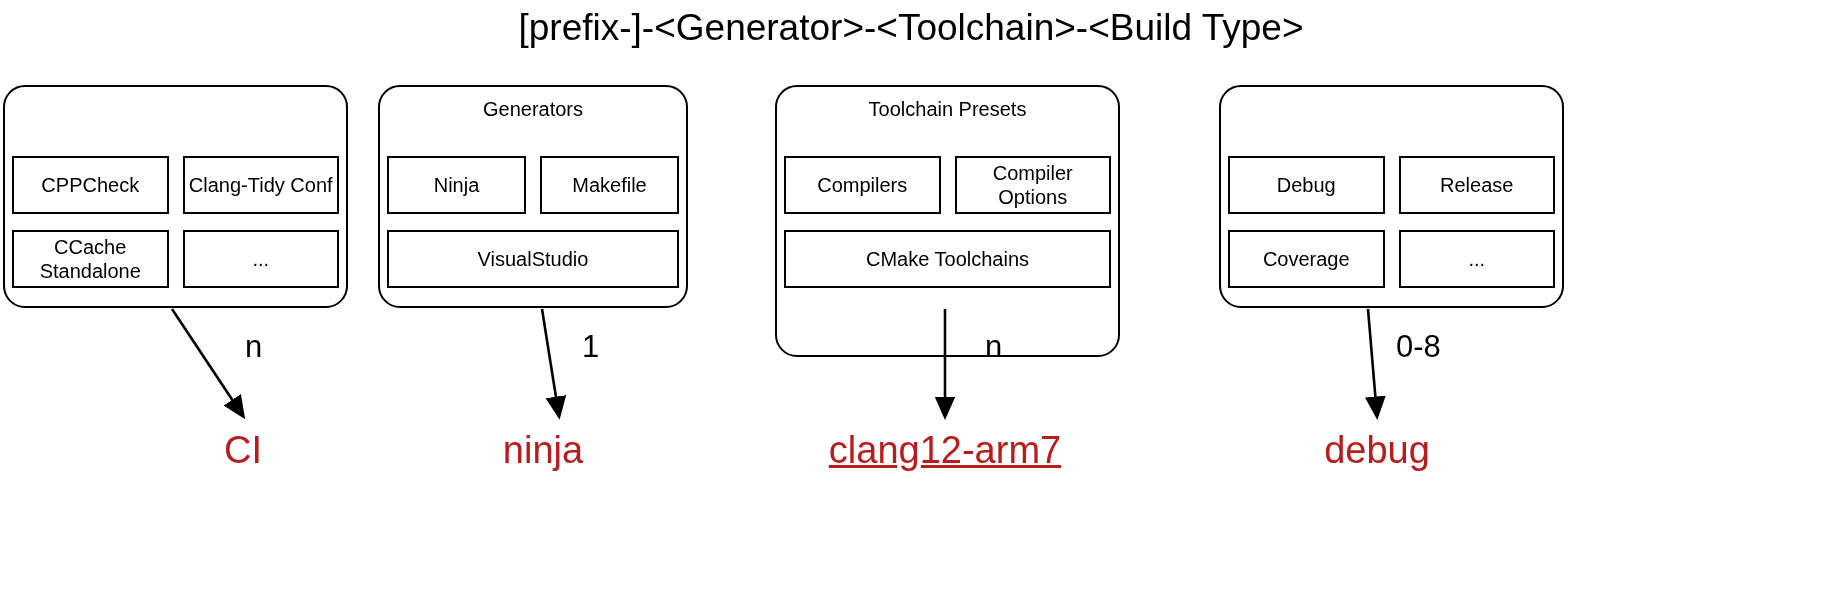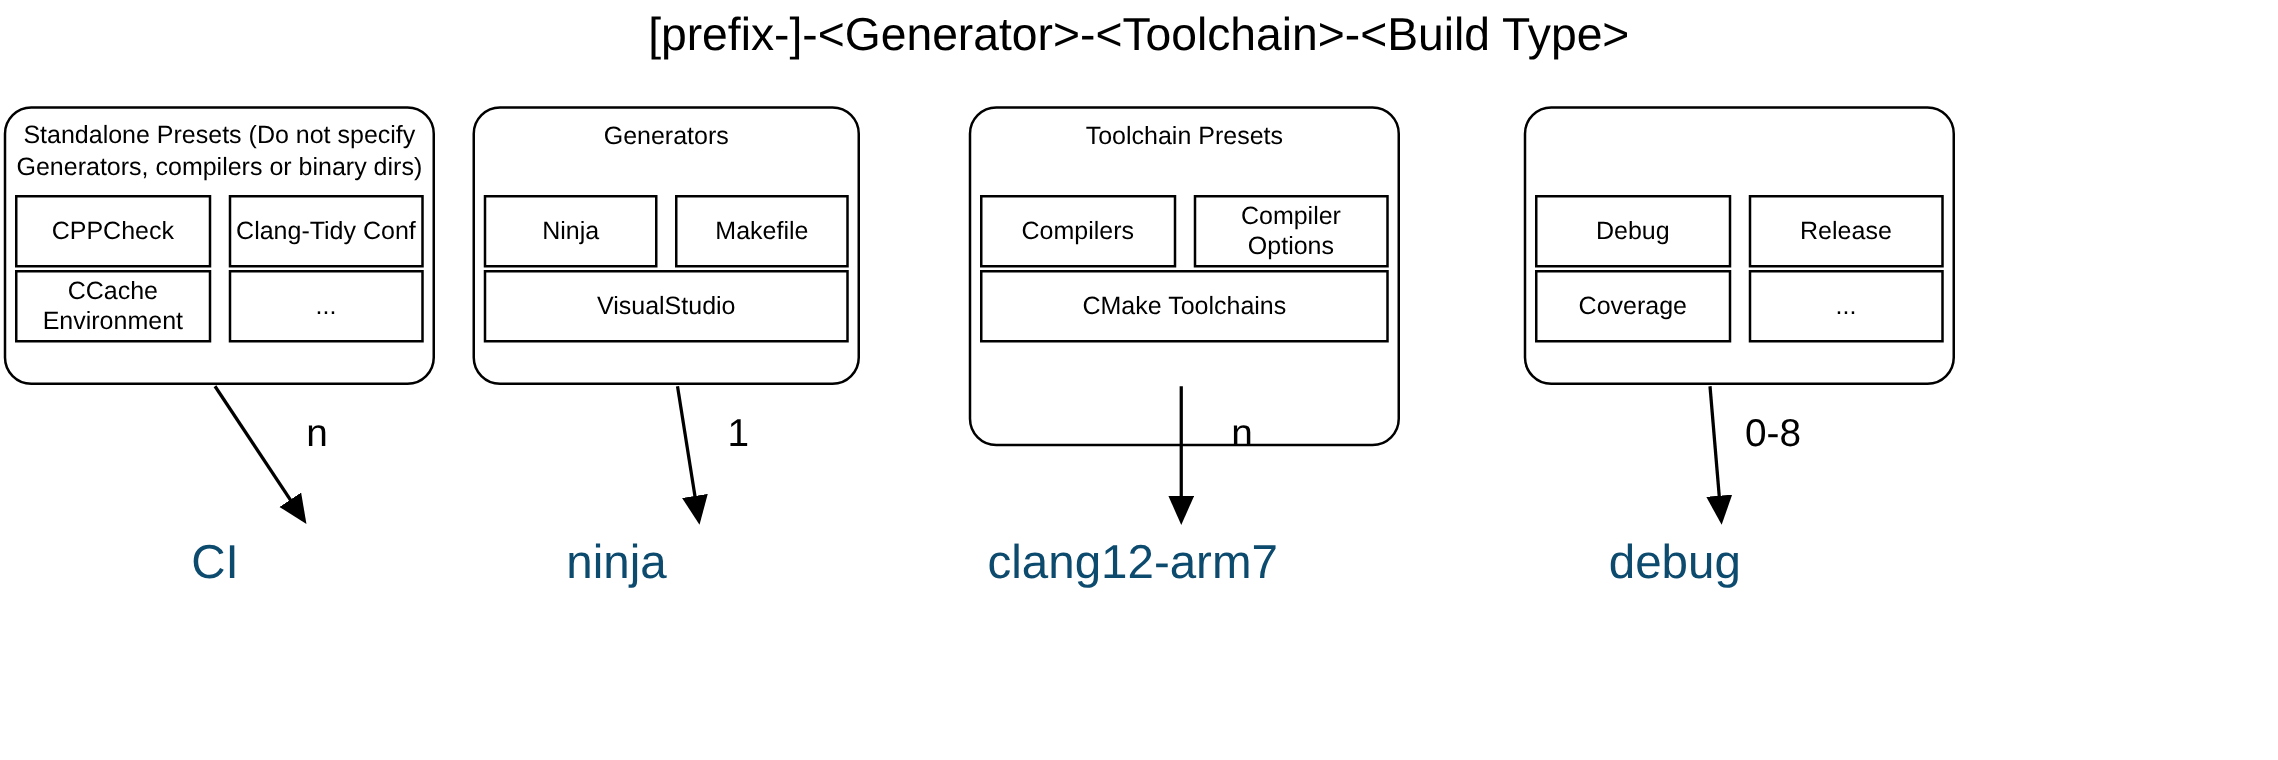--- a/index.html
+++ b/index.html
@@ -55,21 +55,21 @@
     line-height: 26px;
   }
   .cells {
     position: absolute;
     left: 0;
     right: 0;
     box-sizing: border-box;
     display: flex;
     flex-wrap: wrap;
     padding: 0 7px;
-    gap: 2px 14px;
+    gap: 16px 14px;
   }
   .cell {
     box-sizing: border-box;
     border: 2px solid #000000;
     background: #ffffff;
     height: 58px;
     flex: 1 1 calc(50% - 7px);
     display: flex;
     align-items: center;
     justify-content: center;
@@ -98,37 +98,37 @@
     color: #000000;
     text-align: left;
     white-space: nowrap;
   }
 
   
   .result {
     position: absolute;
     font-size: 38px;
     line-height: 44px;
-    color: #0c4a6e;
+    color: #b91c1c;
+    text-align: center;
     white-space: nowrap;
   }
 </style>
 </head>
 <body>
 
 <div id="canvas">
 
   <div id="diagram-title">[prefix-]-&lt;Generator&gt;-&lt;Toolchain&gt;-&lt;Build Type&gt;</div>
 
   <div class="group" style="left:3px; top:85px; width:345px; height:223px;">
-    <div class="group-title two-line">Standalone Presets (Do not specify Generators, compilers or binary dirs)</div>
     <div class="cells" style="top:69px;">
       <div class="cell">CPPCheck</div>
       <div class="cell">Clang-Tidy Conf</div>
-      <div class="cell">CCache Environment</div>
+      <div class="cell">CCache Standalone</div>
       <div class="cell">...</div>
     </div>
   </div>
 
   <div class="group" style="left:378px; top:85px; width:310px; height:223px;">
     <div class="group-title">Generators</div>
     <div class="cells" style="top:69px;">
       <div class="cell">Ninja</div>
       <div class="cell">Makefile</div>
       <div class="cell">VisualStudio</div>
@@ -169,16 +169,16 @@
     <line x1="1368" y1="309" x2="1377" y2="416" stroke="#000000" stroke-width="2.6" marker-end="url(#arrowhead)"></line>
   </svg>
 
   <div class="mult" style="left:245px; top:329px;">n</div>
   <div class="mult" style="left:582px; top:329px;">1</div>
   <div class="mult" style="left:985px; top:329px;">n</div>
   <div class="mult" style="left:1396px; top:329px;">0-8</div>
 
   <div class="result" style="left:153px; top:428px; width:180px;">CI</div>
   <div class="result" style="left:453px; top:428px; width:180px;">ninja</div>
-  <div class="result" style="left:790px; top:428px; width:310px;">clang12-arm7</div>
+  <div class="result" style="left:790px; top:428px; width:310px;text-decoration:underline;">clang12-arm7</div>
   <div class="result" style="left:1287px; top:428px; width:180px;">debug</div>
 
 </div>
 
 </body></html>

